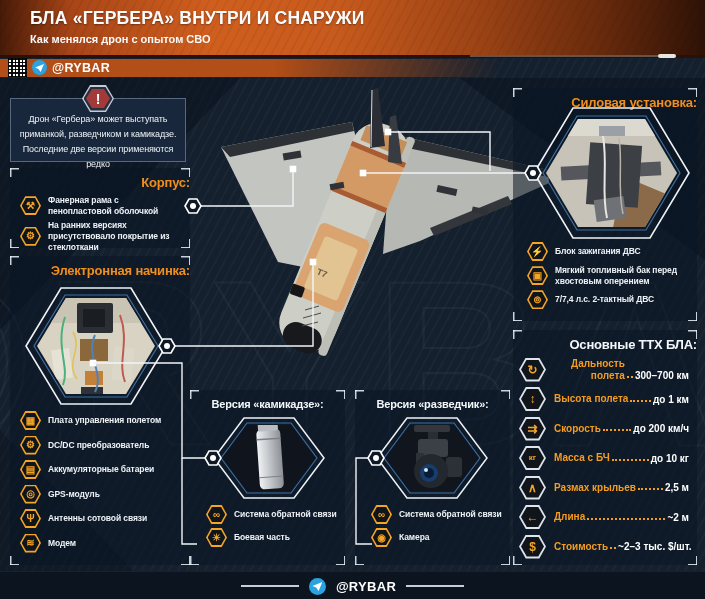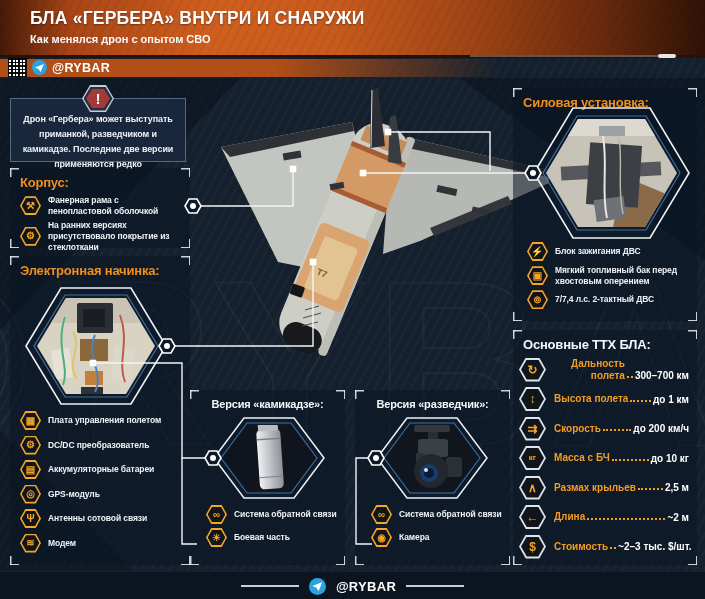--- a/index.html
+++ b/index.html
@@ -14,41 +14,41 @@
   .panel{position:absolute;z-index:2;background:rgba(9,21,37,.55);box-sizing:border-box;}
   .corners{
     background-image:
       linear-gradient(rgba(235,242,250,.85),rgba(235,242,250,.85)),linear-gradient(rgba(235,242,250,.85),rgba(235,242,250,.85)),
       linear-gradient(rgba(235,242,250,.85),rgba(235,242,250,.85)),linear-gradient(rgba(235,242,250,.85),rgba(235,242,250,.85)),
       linear-gradient(rgba(235,242,250,.85),rgba(235,242,250,.85)),linear-gradient(rgba(235,242,250,.85),rgba(235,242,250,.85)),
       linear-gradient(rgba(235,242,250,.85),rgba(235,242,250,.85)),linear-gradient(rgba(235,242,250,.85),rgba(235,242,250,.85));
     background-position:0 0,0 0,100% 0,100% 0,0 100%,0 100%,100% 100%,100% 100%;
     background-size:9px 1.5px,1.5px 9px,9px 1.5px,1.5px 9px,9px 1.5px,1.5px 9px,9px 1.5px,1.5px 9px;
     background-repeat:no-repeat;}
-  .ph{color:#f08e1e;font-size:13px;font-weight:800;margin:7px 0 5px 10px;letter-spacing:-.2px;}
+  .ph{color:#f08e1e;font-size:13px;font-weight:800;margin:7px 0 5px 10px;letter-spacing:-.2px;text-align:right;}
   .ph.white{color:#f4f7fa;}
   .ph.center{text-align:center;margin:8px 4px 0 4px;font-size:11px;}
 
   .row{display:flex;align-items:center;gap:7px;margin:0 4px 4px 0;}
   .row .t{color:#eef2f6;font-size:8.5px;font-weight:700;line-height:1.25;letter-spacing:-.1px;}
 
   
   .hex{position:relative;flex:0 0 21px;width:21px;height:19px;
     clip-path:polygon(25% 0,75% 0,100% 50%,75% 100%,25% 100%,0 50%);background:#f5a525;}
   .hex i{position:absolute;inset:1.7px;clip-path:polygon(25% 0,75% 0,100% 50%,75% 100%,25% 100%,0 50%);
     background:#10151c;color:#f5a525;font-style:normal;display:flex;align-items:center;justify-content:center;
     font-size:10px;font-weight:700;line-height:1;}
   
   .hex.l{flex:0 0 27px;width:27px;height:24px;background:#dde4ea;}
   .hex.l i{inset:2px;font-size:12px;}
 
   
   .warning{left:10px;top:98px;width:176px;height:64px;background:rgba(26,40,62,.96);
     border:1px solid rgba(150,170,195,.5);}
-  .warning .wt{color:#eef2f6;font-size:9px;font-weight:700;text-align:center;line-height:1.65;
+  .warning .wt{color:#eef2f6;font-size:9px;font-weight:400;text-align:center;line-height:1.65;
     padding:13px 8px 0 8px;letter-spacing:-.1px;}
   .whex{position:absolute;top:-14px;left:50%;width:32px;height:27px;transform:translateX(-50%);
     clip-path:polygon(25% 0,75% 0,100% 50%,75% 100%,25% 100%,0 50%);background:#c7ccd4;}
   .whex b{position:absolute;inset:1.5px;clip-path:polygon(25% 0,75% 0,100% 50%,75% 100%,25% 100%,0 50%);
     background:#252f3f;}
   .whex i{position:absolute;inset:4px;clip-path:polygon(25% 0,75% 0,100% 50%,75% 100%,25% 100%,0 50%);
     background:#a23a3a;color:#fff;font-style:normal;font-weight:800;font-size:14px;
     display:flex;align-items:center;justify-content:center;}
 
   .korpus{left:10px;top:168px;width:180px;height:80px;}

